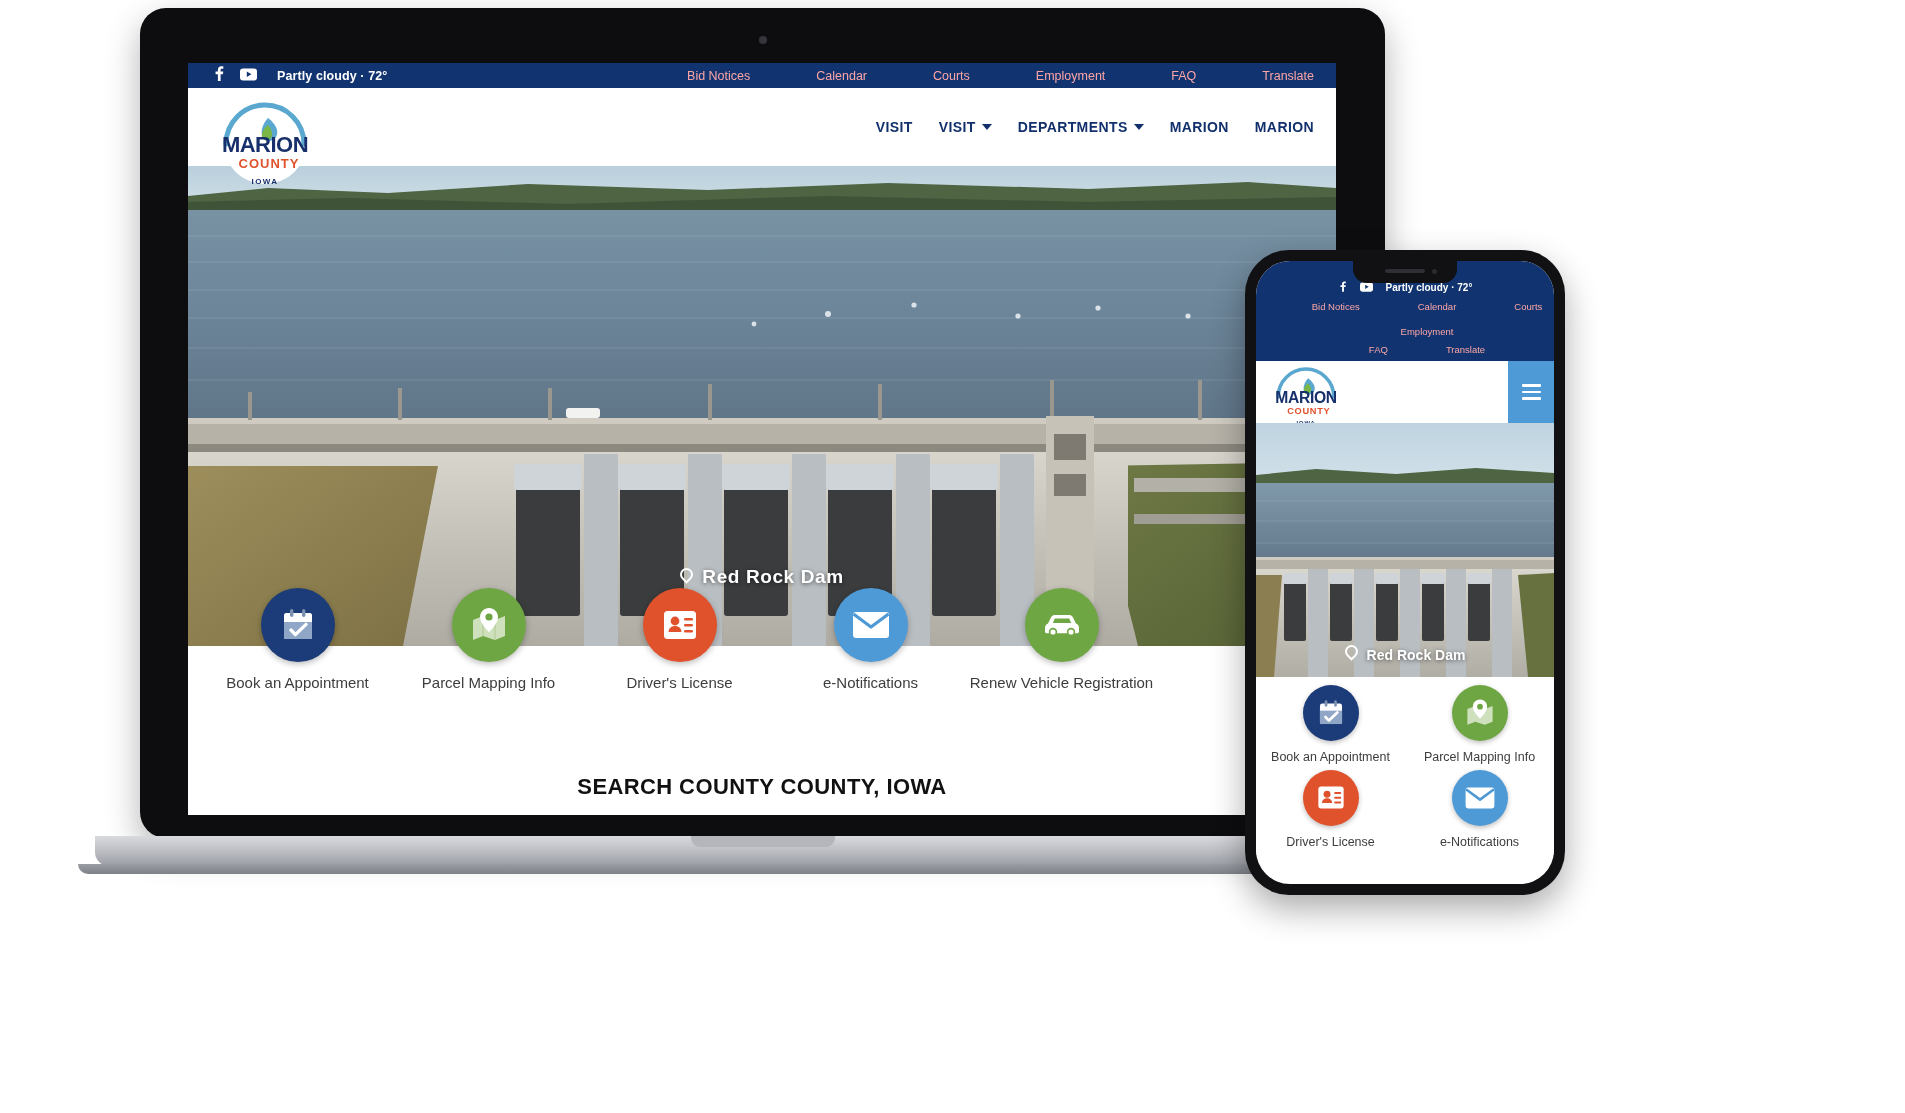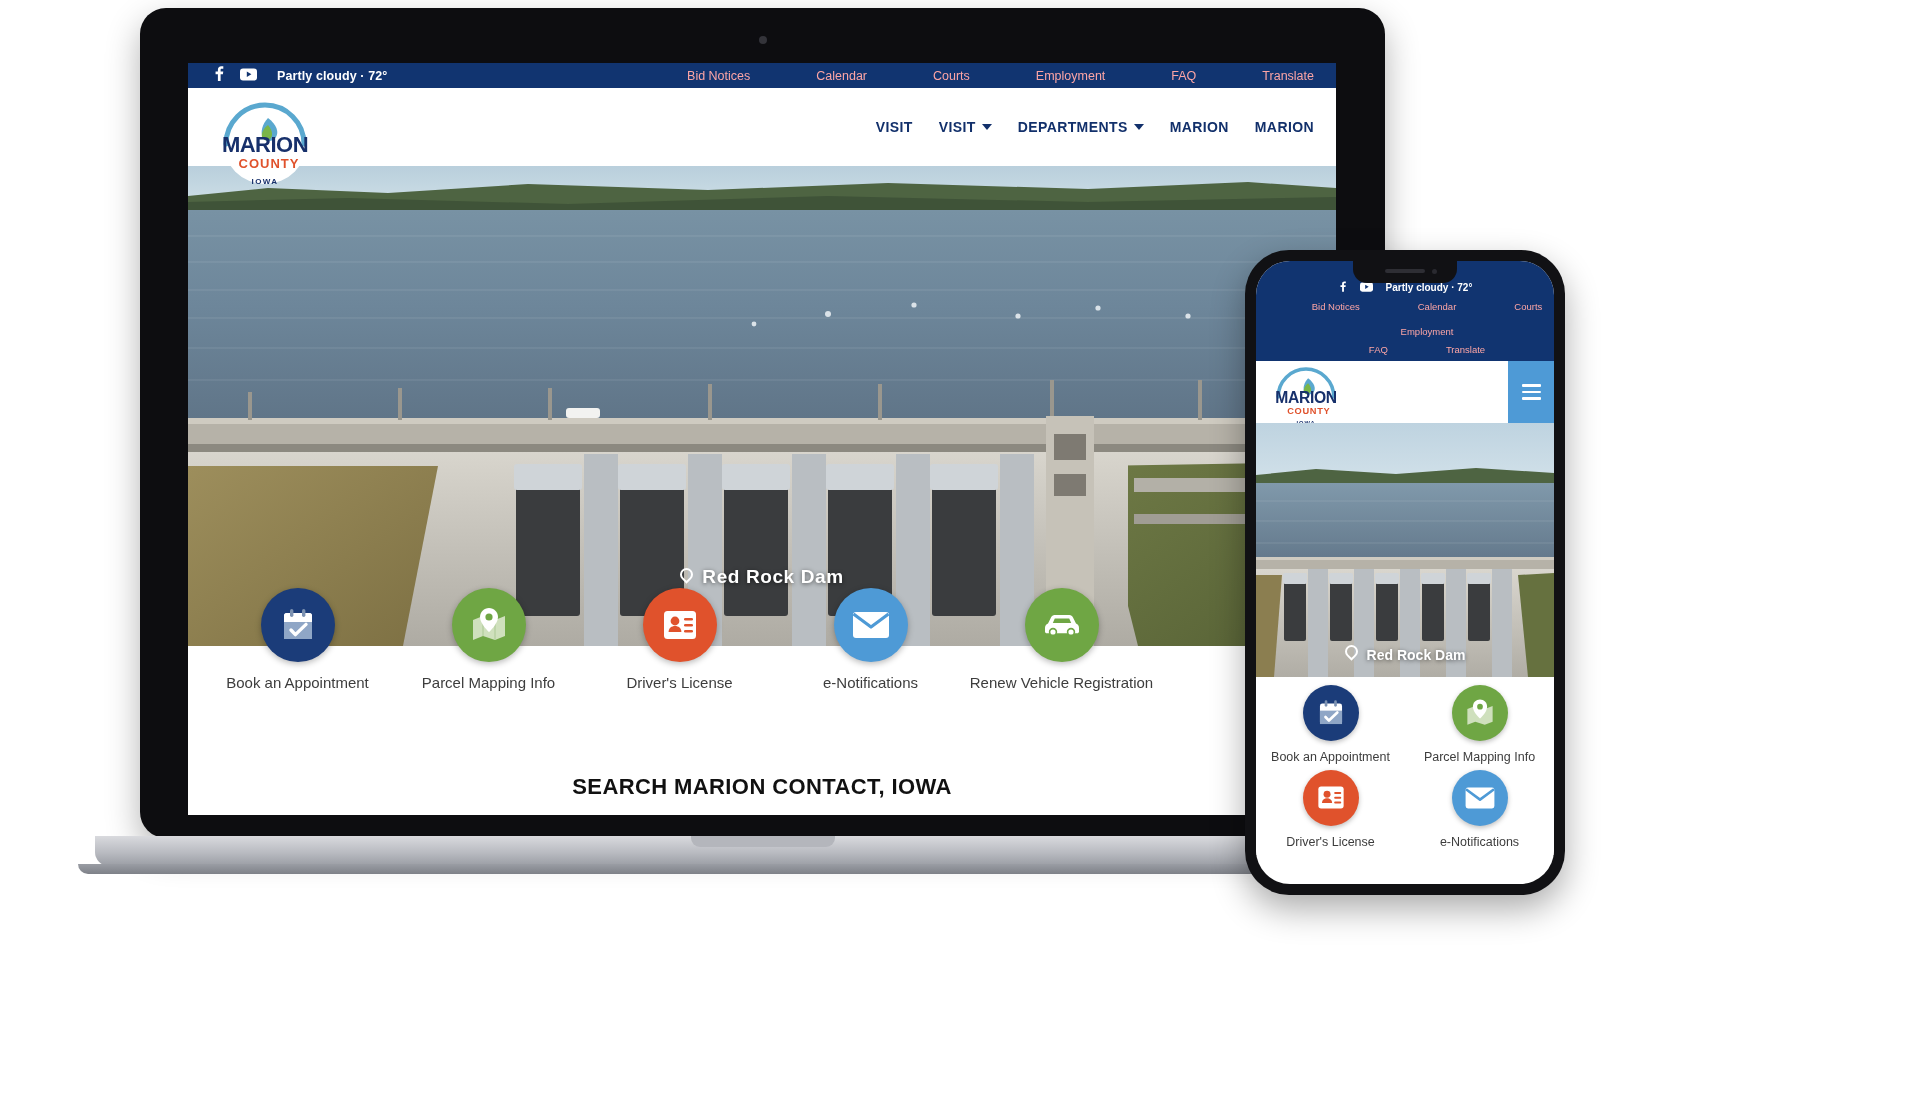--- a/index.html
+++ b/index.html
@@ -328,21 +328,21 @@
                 <circle cx="29" cy="20" r="3.4" fill="#fff" stroke="#6fa644" stroke-width="1.6"></circle>
               </svg>
             </div>
             <div class="ql-label">Renew Vehicle Registration</div>
           </div>
 
         </div>
       </div>
 
       <div class="searchsec">
-        <div class="search-title">SEARCH MARION CONTACT, IOWA</div>
+        <div class="search-title">SEARCH COUNTY COUNTY, IOWA</div>
 
       </div>
 
     </div>
 
     <div class="laptop-base"></div>
     <div class="laptop-foot"></div>
   </div>
 
   <div class="phone">

